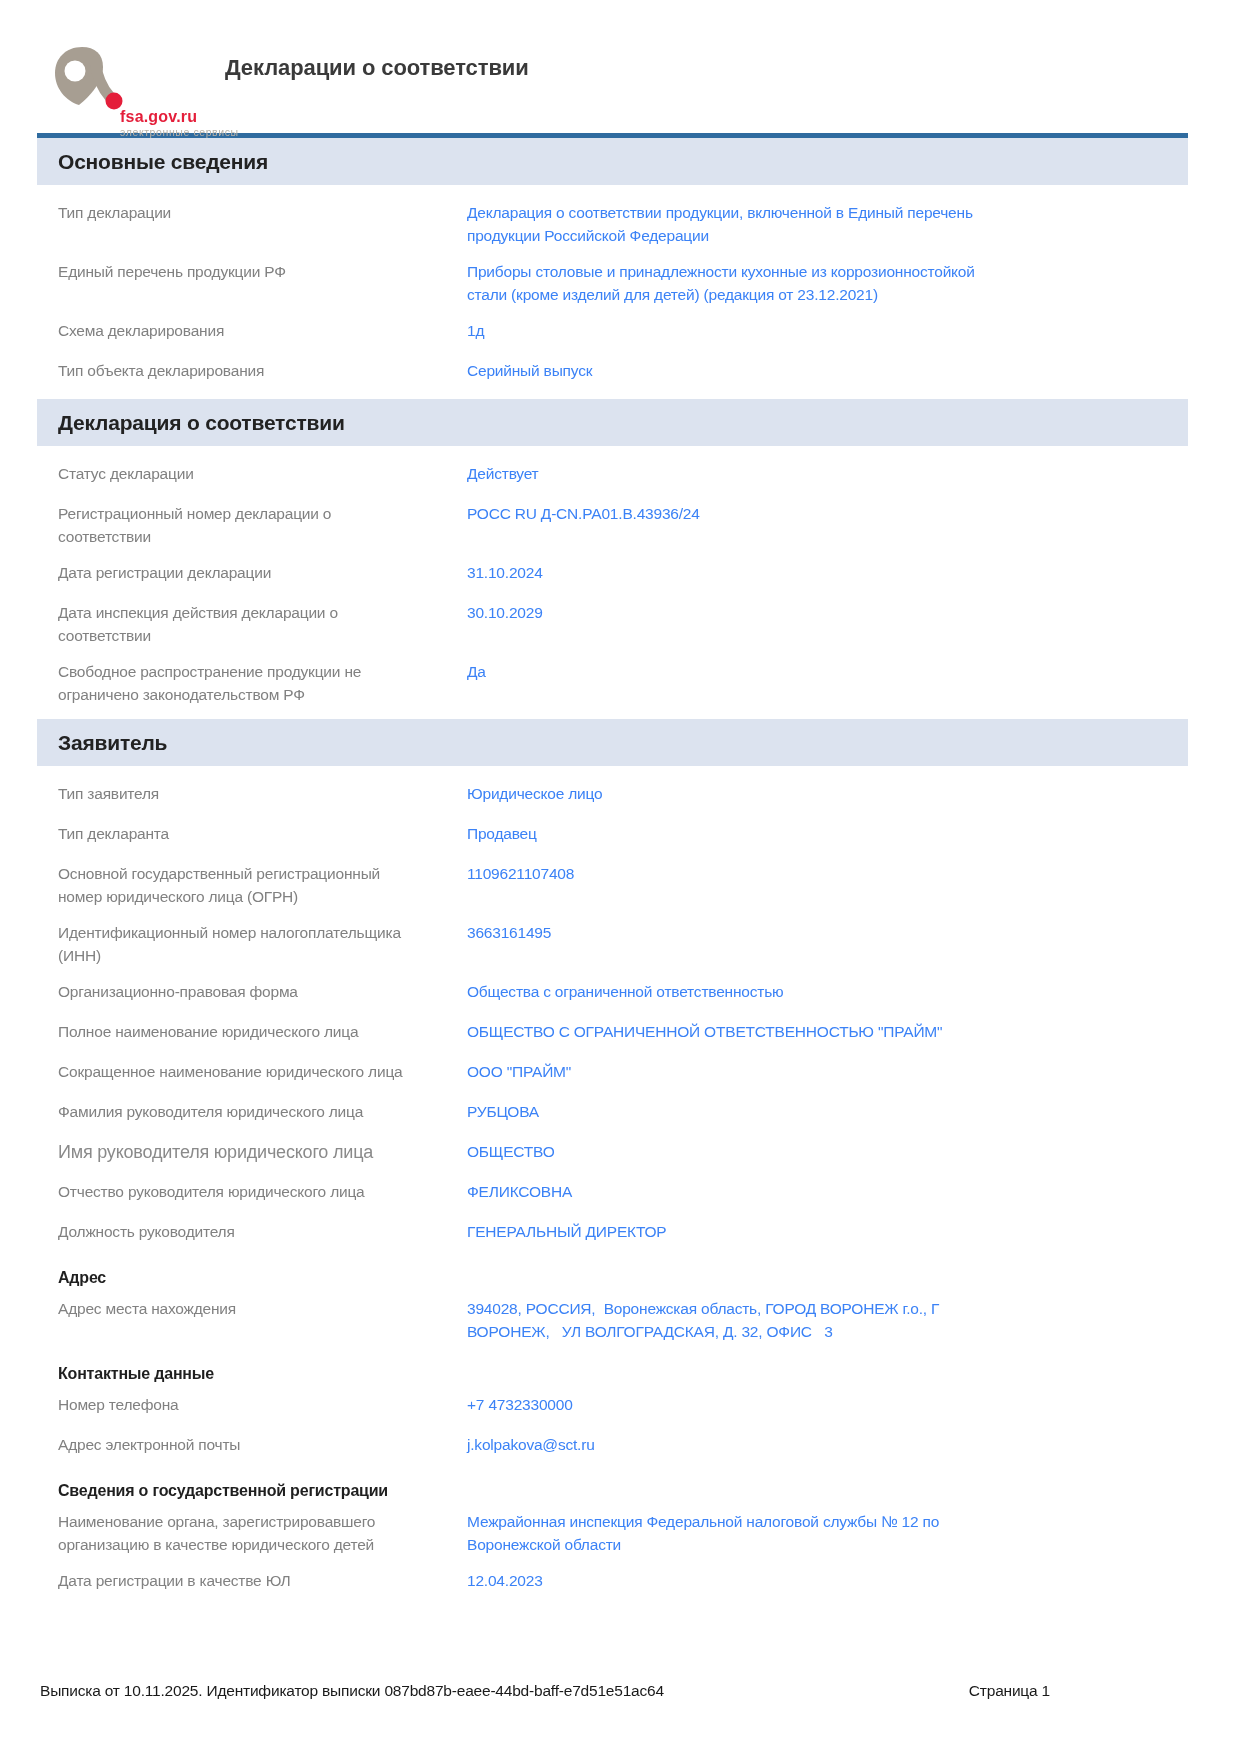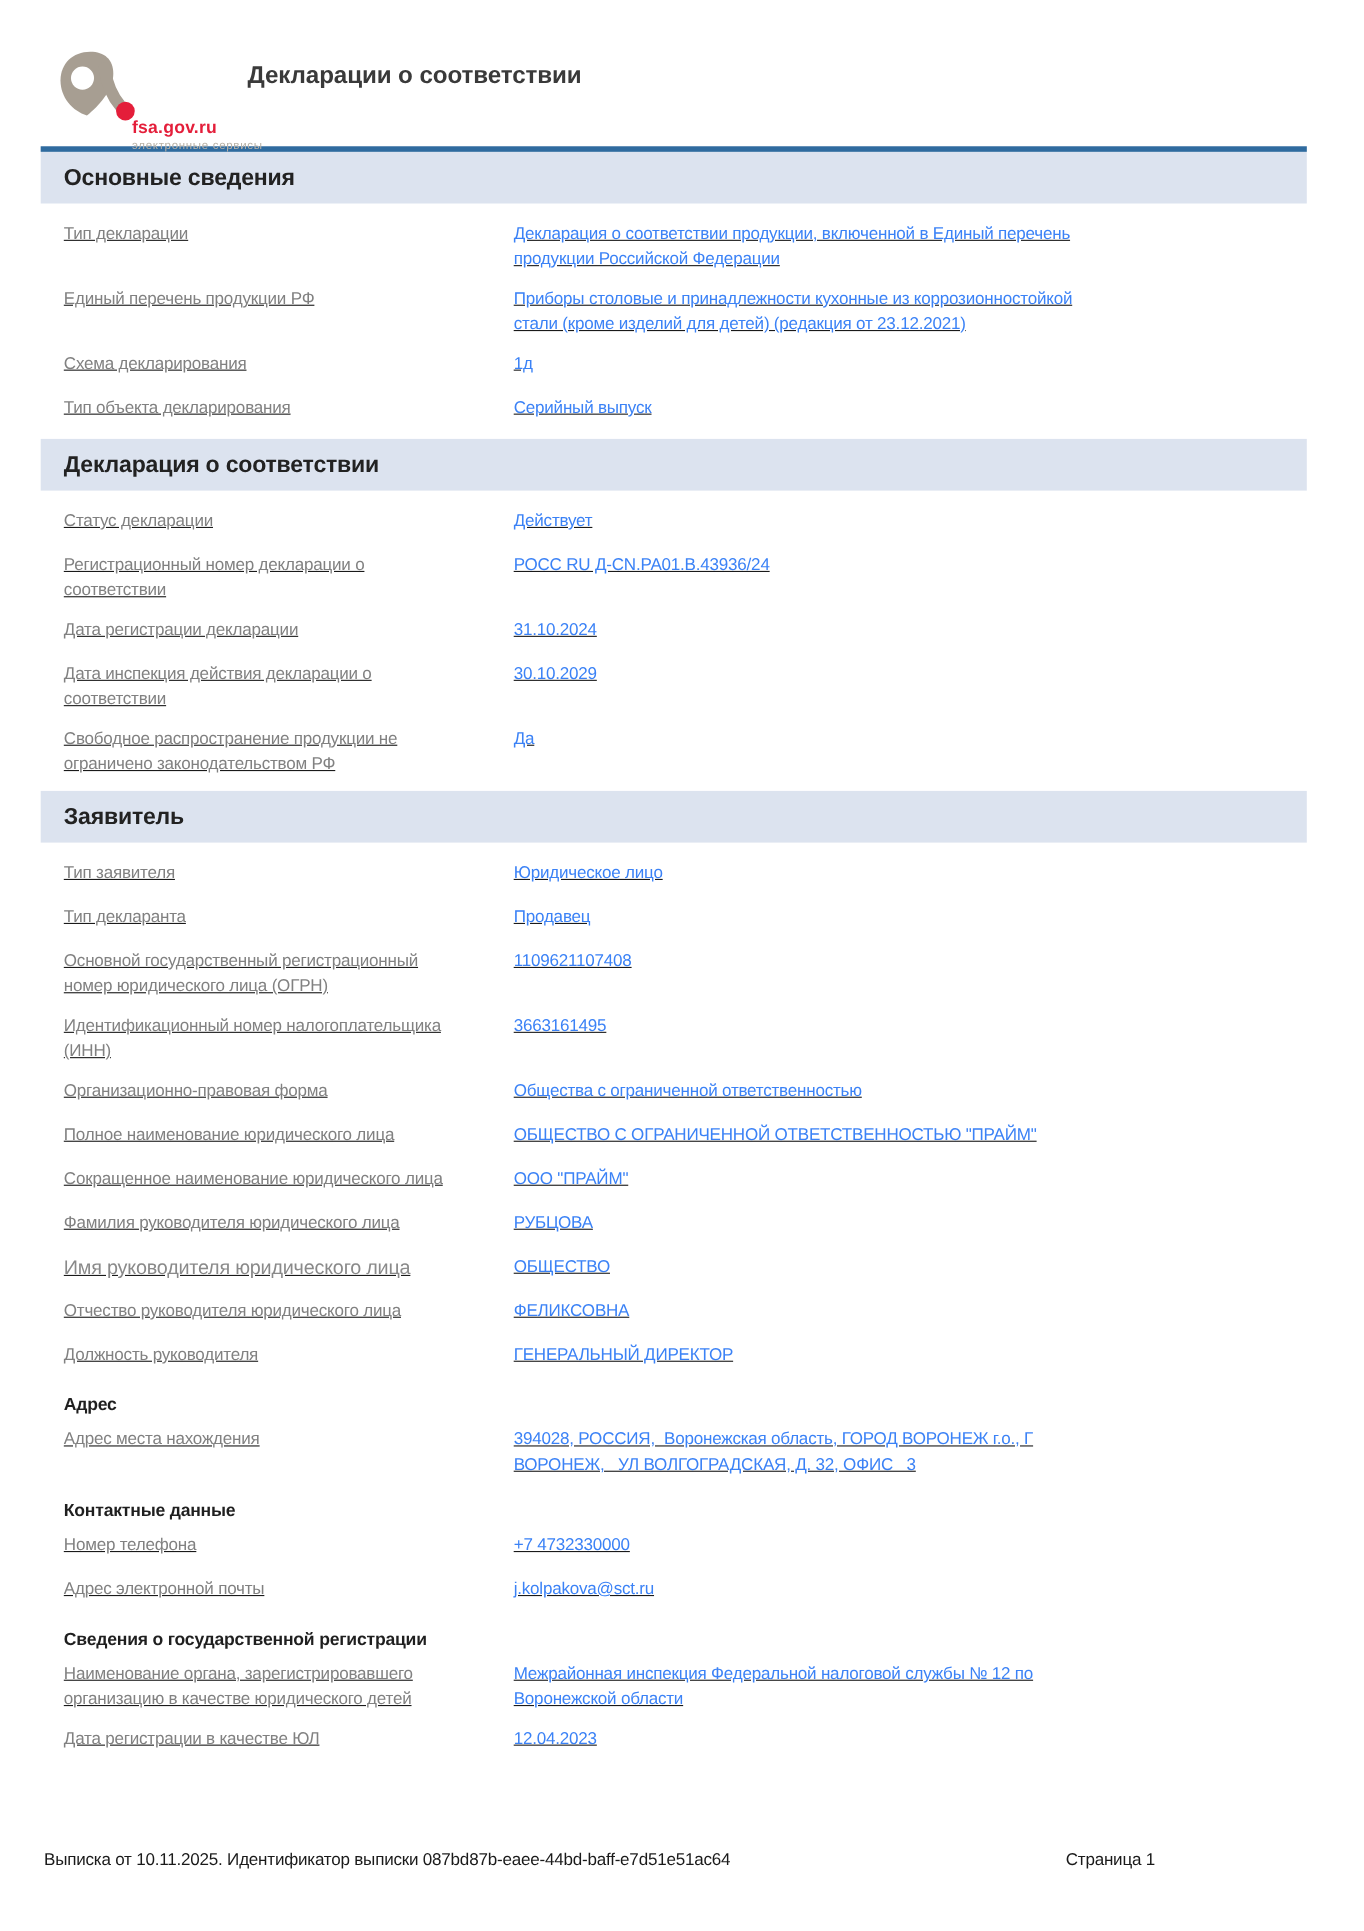--- a/index.html
+++ b/index.html
@@ -45,21 +45,20 @@
     letter-spacing: -0.2px;
   }
   .rows { padding: 16px 0 0 21px; }
   .row {
     display: flex;
     margin-bottom: 13px;
     min-height: 27px;
     font-size: 15.5px;
     line-height: 23px;
     letter-spacing: -0.2px;
-    text-decoration: underline;
   }
   .label {
     flex: none; width: 409px;
     color: #818181;
     white-space: pre-wrap;
     padding-right: 16px; box-sizing: border-box;
   }
   .label.label-large { font-size: 18px; line-height: 25px; color: #8a8a8a; }
   .value {
     flex: 1; max-width: 600px;

